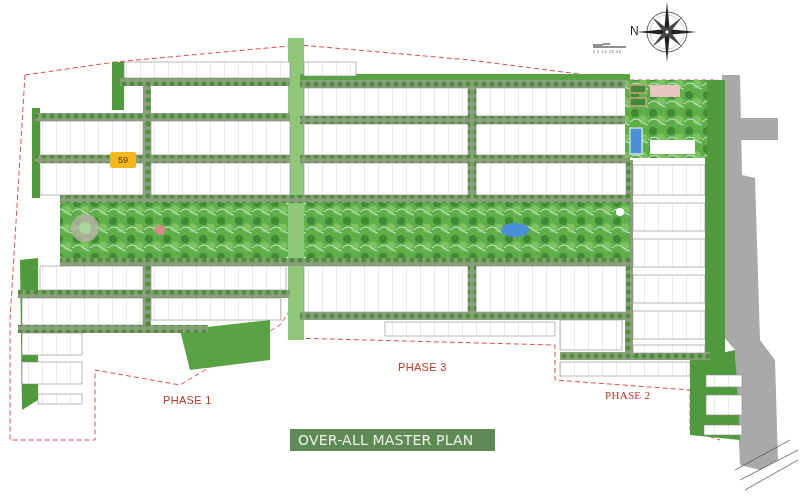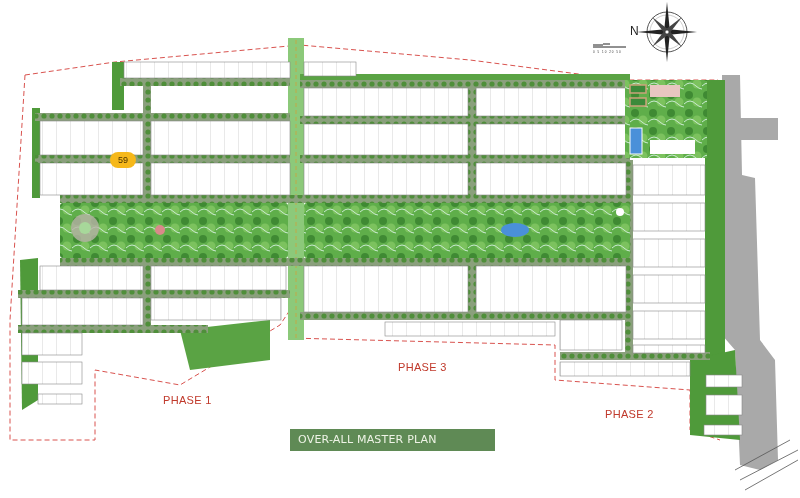--- a/index.html
+++ b/index.html
@@ -7,27 +7,27 @@
     position: relative; width: 800px; height: 498px; overflow: hidden;
     background: #ffffff; font-family: "Liberation Sans", sans-serif;
   }
   #plan svg { position: absolute; left: 0; top: 0; }
   .phase-label {
     position: absolute; color: #c0392b; font-size: 11px;
     font-family: "Liberation Sans", sans-serif; letter-spacing: 0.3px;
   }
   .title-banner {
     position: absolute; left: 290px; top: 429px; width: 205px; height: 22px;
-    background: #5f8a55; color: #eef3e6; font-size: 11px; line-height: 22px;
+    background: #5f8a55; color: #eef3e6; font-size: 14px; line-height: 22px;
     padding-left: 8px; box-sizing: border-box; letter-spacing: 0.2px;
     font-family: "DejaVu Sans", sans-serif;
   }
   .plot-badge {
     position: absolute; left: 110px; top: 152px; width: 26px; height: 16px;
-    background: #f6b81a; border-radius: 8px; color: #4a3300; font-size: 9px;
+    background: #f6b81a; border-radius: 2px; color: #4a3300; font-size: 9px;
     text-align: center; line-height: 16px; font-family: "Liberation Sans", sans-serif;
   }
   .north-letter {
     position: absolute; left: 630px; top: 24px; font-size: 12px; color: #222;
     font-family: "Liberation Sans", sans-serif;
   }
   .scale-text {
     position: absolute; left: 593px; top: 50px; font-size: 3px; color: #333;
     font-family: "Liberation Sans", sans-serif; letter-spacing: 1px;
   }
@@ -176,16 +176,16 @@
     </g>
   </svg>
 
   <div class="north-letter">N</div>
   <div class="scale-text">0 5 10 20 50</div>
 
   <div class="plot-badge">59</div>
 
   <div class="phase-label" style="left:163px; top:394px;">PHASE 1</div>
   <div class="phase-label" style="left:398px; top:361px;">PHASE 3</div>
-  <div class="phase-label" style="left:605px; top:408px;">PHASE 2</div>
+  <div class="phase-label" style="left:605px; top:389px;font-family:Liberation Serif, serif;">PHASE 2</div>
 
   <div class="title-banner">OVER-ALL MASTER PLAN</div>
 </div>
 
 </body></html>

